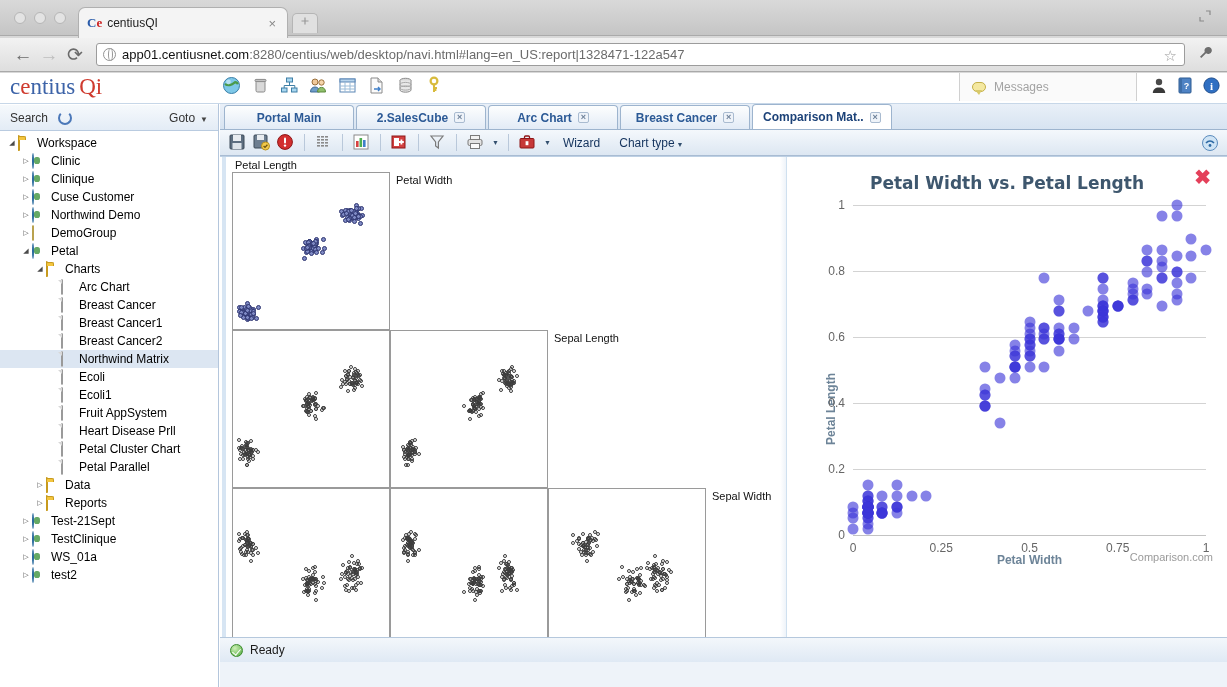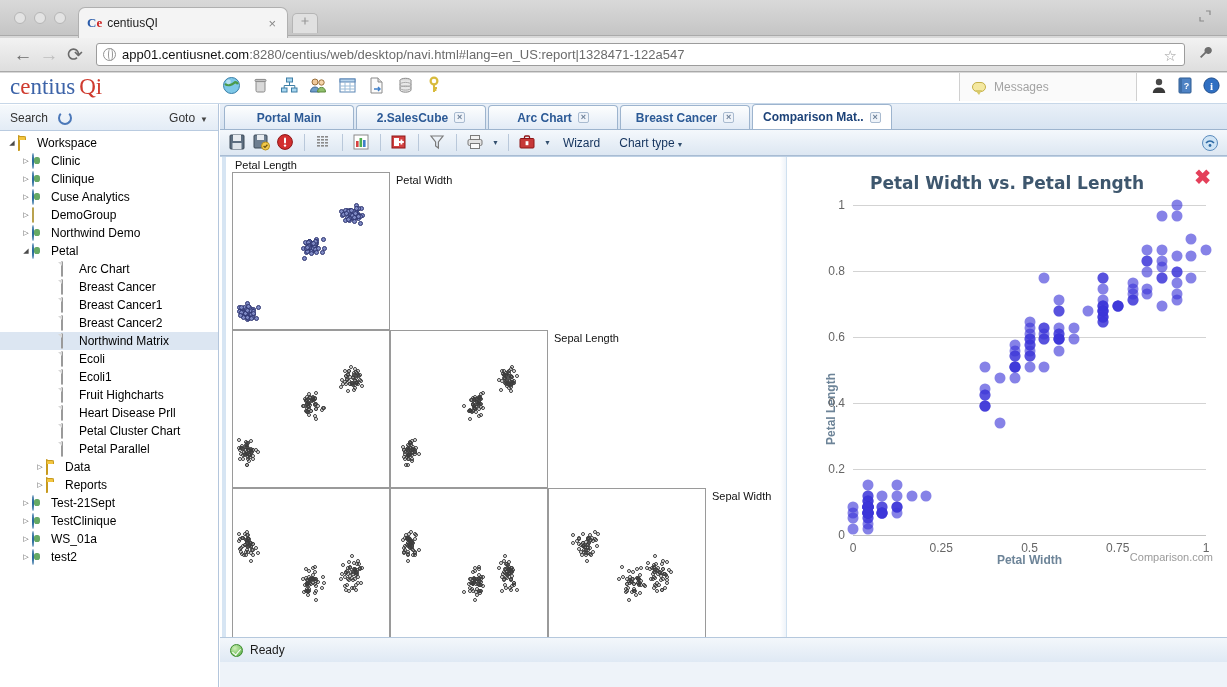--- a/index.html
+++ b/index.html
@@ -546,39 +546,45 @@
           <div class="trow">
             <span style="width:20px;flex:none"></span>
             <span class="twist">▷</span>
             <span class="tico"><span class="ic-globe"></span></span>
             <span class="tlabel">Clinique</span>
           </div>
           <div class="trow">
             <span style="width:20px;flex:none"></span>
             <span class="twist">▷</span>
             <span class="tico"><span class="ic-globe"></span></span>
-            <span class="tlabel">Cuse Analytics</span>
+            <span class="tlabel">Cuse Customer</span>
+          </div>
+          <div class="trow">
+            <span style="width:20px;flex:none"></span>
+            <span class="twist">▷</span>
+            <span class="tico"><span class="ic-globe"></span></span>
+            <span class="tlabel">Northwind Demo</span>
           </div>
           <div class="trow">
             <span style="width:20px;flex:none"></span>
             <span class="twist">▷</span>
             <span class="tico"><span class="ic-group"></span></span>
             <span class="tlabel">DemoGroup</span>
           </div>
           <div class="trow">
             <span style="width:20px;flex:none"></span>
-            <span class="twist">▷</span>
-            <span class="tico"><span class="ic-globe"></span></span>
-            <span class="tlabel">Northwind Demo</span>
-          </div>
-          <div class="trow">
-            <span style="width:20px;flex:none"></span>
             <span class="twist">◢</span>
             <span class="tico"><span class="ic-globe"></span></span>
             <span class="tlabel">Petal</span>
+          </div>
+          <div class="trow">
+            <span style="width:34px;flex:none"></span>
+            <span class="twist">◢</span>
+            <span class="tico"><span class="ic-folder"></span></span>
+            <span class="tlabel">Charts</span>
           </div>
           <div class="trow">
             <span style="width:48px;flex:none"></span>
             <span class="twist"></span>
             <span class="tico"><span class="ic-doc"></span></span>
             <span class="tlabel">Arc Chart</span>
           </div>
           <div class="trow">
             <span style="width:48px;flex:none"></span>
             <span class="twist"></span>
@@ -612,21 +618,21 @@
           <div class="trow">
             <span style="width:48px;flex:none"></span>
             <span class="twist"></span>
             <span class="tico"><span class="ic-doc"></span></span>
             <span class="tlabel">Ecoli1</span>
           </div>
           <div class="trow">
             <span style="width:48px;flex:none"></span>
             <span class="twist"></span>
             <span class="tico"><span class="ic-doc"></span></span>
-            <span class="tlabel">Fruit Highcharts</span>
+            <span class="tlabel">Fruit AppSystem</span>
           </div>
           <div class="trow">
             <span style="width:48px;flex:none"></span>
             <span class="twist"></span>
             <span class="tico"><span class="ic-doc"></span></span>
             <span class="tlabel">Heart Disease Prll</span>
           </div>
           <div class="trow">
             <span style="width:48px;flex:none"></span>
             <span class="twist"></span>

